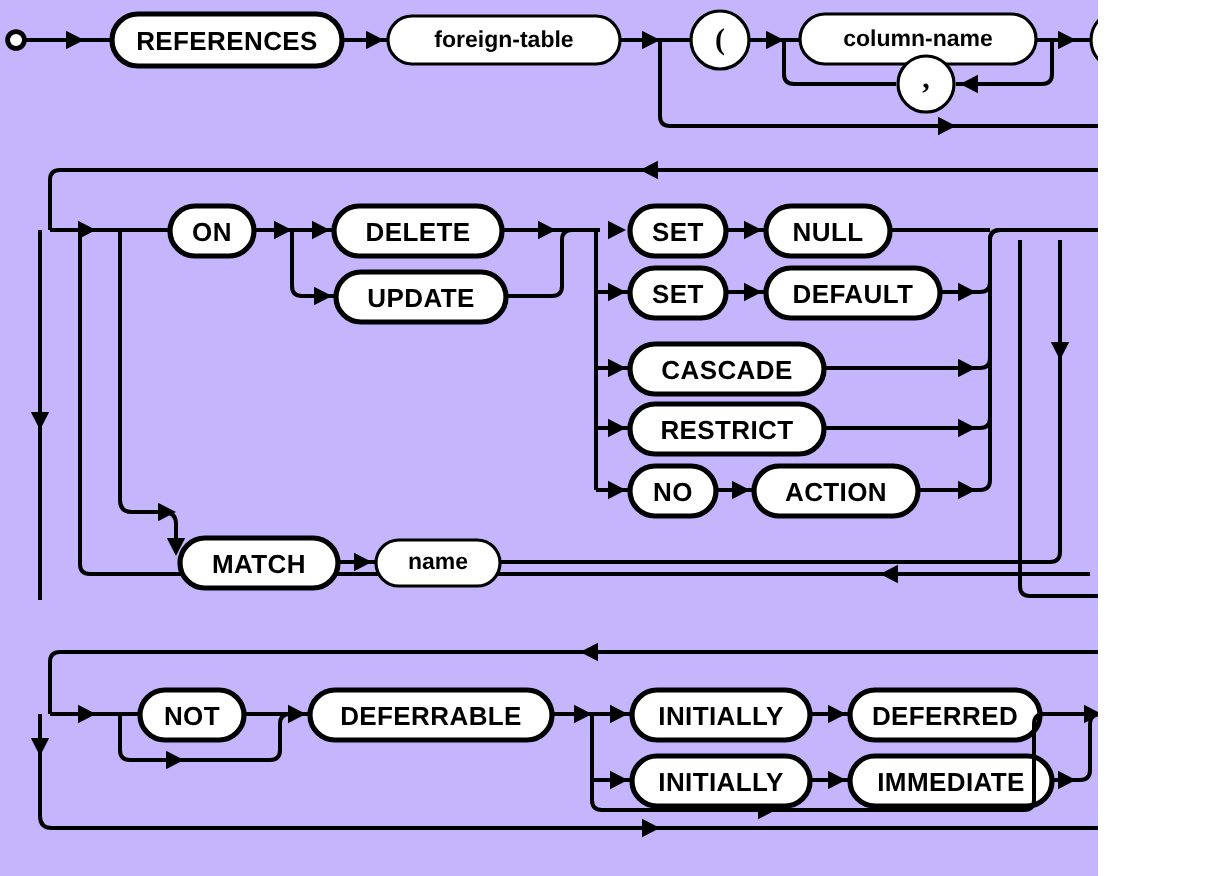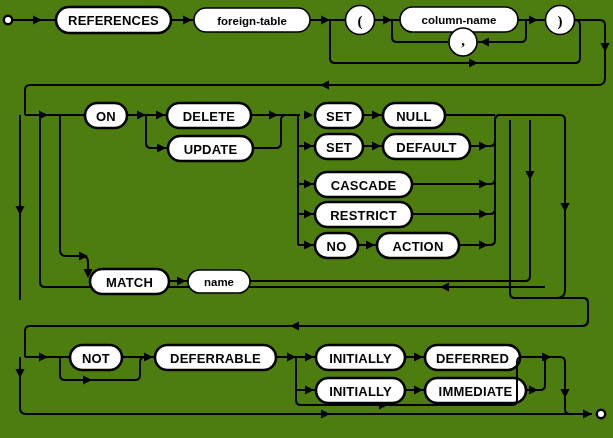--- a/index.html
+++ b/index.html
@@ -1,19 +1,19 @@
 <!DOCTYPE html>
 <html><head>
 <meta charset="utf-8">
 <style>
   html,body{margin:0;padding:0;background:#ffffff;}
   #diagram-root{
     position:relative;
-    width:613px;height:438px;
-    background:#4d7c0f;
+    width:549px;height:438px;
+    background:#c4b5fd;
     font-family:"Liberation Sans", sans-serif;
     overflow:hidden;
   }
   svg#rr{display:block;width:613px;height:438px;}
   .rail{fill:none;stroke:#000000;stroke-width:2;stroke-linecap:butt;stroke-linejoin:round;}
   .arrowhead{fill:#000000;stroke:none;}
   .term-box{fill:#ffffff;stroke:#000000;stroke-width:2.6;}
   .nonterm-box{fill:#ffffff;stroke:#000000;stroke-width:1.6;}
   .term-label{
     font-family:"Liberation Sans", sans-serif;

